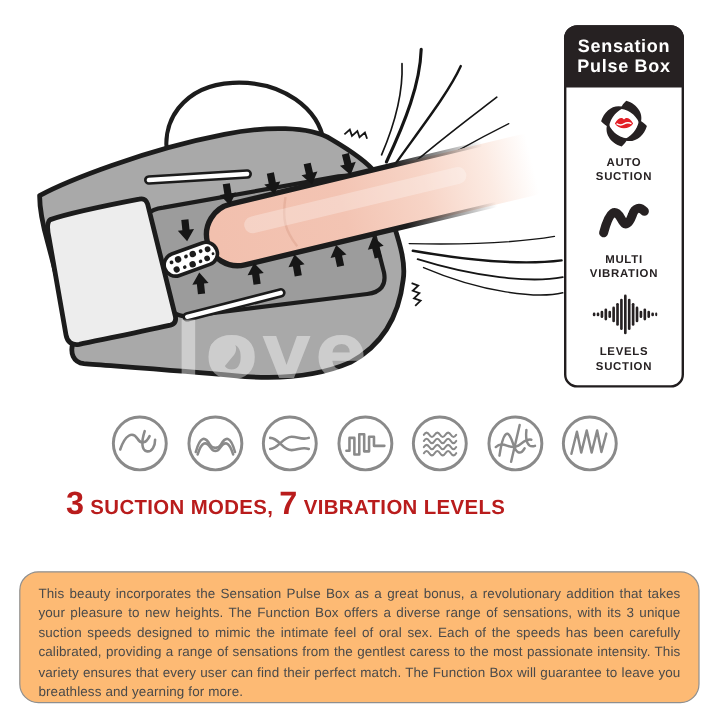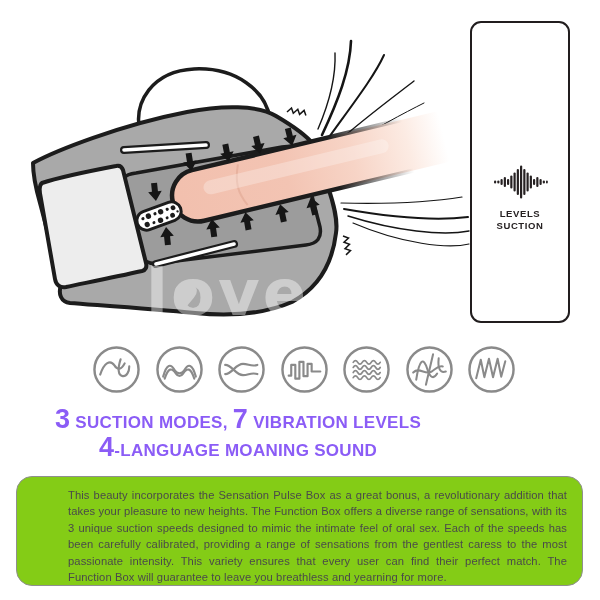--- a/index.html
+++ b/index.html
@@ -31,28 +31,28 @@
   }
   
   .modes-row{
     position:absolute; left:92px; top:345px; width:424px;
     display:flex; justify-content:space-between;
   }
   .mode-icon{display:block;}
   
   .headline{
     position:absolute; left:0; top:407px; width:476px; text-align:center;
-    color:#8b5cf6; font-weight:bold; letter-spacing:.3px;
+    color:#b91c1c; font-weight:bold; letter-spacing:.3px;
   }
   .headline .hl{font-size:17px; line-height:25px;}
   .headline .big{font-size:27px;}
   
   .desc-box{
     position:absolute; left:16px; top:476px; width:567px; height:110px; box-sizing:border-box;
-    border:1.6px solid #8f8f8f; border-radius:16px; background:#84cc16;padding-left:36px;
+    border:1.6px solid #8f8f8f; border-radius:16px; background:#fdba74;
   }
   .desc-box p{
     margin:0; padding:10px 15px; font-size:11.2px; line-height:16.4px; color:#4a4a4a;
     text-align:justify; text-align-last:left; letter-spacing:.1px;
   }
 </style>
 </head>
 <body>
 
 <div class="stage">
@@ -148,23 +148,52 @@
       <path d="M343 221 l5.5 2 l-4.5 4.3 l5.5 2 l-4.5 4.3 l5.5 2 l-4.5 4.3"></path>
     </g>
 
     <g opacity="0.42" fill="#ffffff" font-family="DejaVu Sans, sans-serif" font-weight="bold">
       <text x="146" y="300" font-size="64" letter-spacing="3">love</text>
       <text x="186" y="292" font-size="30" text-anchor="middle">♥</text>
     </g>
   </svg>
 
   <aside class="panel">
+    <div class="panel-header">
+      <span>Sensation</span>
+      <span>Pulse Box</span>
+    </div>
     <div class="features">
 
-
+      <div class="feature">
+        <svg width="42" height="42" viewBox="-22 -22 44 44">
+          <g fill="#262122">
+            <path d="M2 -20 C12 -17 18 -8 14 1 C12 -5 6 -12 -3 -13 C-2 -16 0 -18 2 -20 Z"></path>
+            <path d="M2 -20 C12 -17 18 -8 14 1 C12 -5 6 -12 -3 -13 C-2 -16 0 -18 2 -20 Z" transform="rotate(90)"></path>
+            <path d="M2 -20 C12 -17 18 -8 14 1 C12 -5 6 -12 -3 -13 C-2 -16 0 -18 2 -20 Z" transform="rotate(180)"></path>
+            <path d="M2 -20 C12 -17 18 -8 14 1 C12 -5 6 -12 -3 -13 C-2 -16 0 -18 2 -20 Z" transform="rotate(270)"></path>
+          </g>
+          <path d="M-8 0 C-5 -5.5 -1.5 -6 0 -3.5 C1.5 -6 5 -5.5 8 0 C5 5.5 -5 5.5 -8 0 Z" fill="#e31e26"></path>
+          <path d="M-6.5 0 Q-3 2.2 0 0.3 Q3 -1.6 6.5 0" stroke="#ffffff" stroke-width="1.3" fill="none"></path>
+        </svg>
+        <div class="feature-label">
+          <div>AUTO</div>
+          <div>SUCTION</div>
+        </div>
+      </div>
+
+      <div class="feature">
+        <svg width="44" height="44" viewBox="0 0 44 44">
+          <path d="M5 33 C10 14 15 12 20 22 C23 28 26 26 29 18 C31 12 35 11 39 15" stroke="#262122" stroke-width="7.5" stroke-linecap="round" stroke-linejoin="round" fill="none"></path>
+        </svg>
+        <div class="feature-label">
+          <div>MULTI</div>
+          <div>VIBRATION</div>
+        </div>
+      </div>
 
       <div class="feature">
         <svg width="56" height="40" viewBox="0 0 56 40">
           <g fill="#262122">
             <rect x="2" y="18.5" width="2.2" height="3" rx="1.1"></rect>
             <rect x="5.25" y="18.5" width="2.2" height="3" rx="1.1"></rect>
             <rect x="8.5" y="17" width="2.2" height="6" rx="1.1"></rect>
             <rect x="11.75" y="15" width="2.2" height="10" rx="1.1"></rect>
             <rect x="15" y="17" width="2.2" height="6" rx="1.1"></rect>
             <rect x="18.25" y="13.5" width="2.2" height="13" rx="1.1"></rect>
@@ -239,20 +268,19 @@
     <svg class="mode-icon" width="49" height="49" viewBox="0 0 48 48">
       <g stroke="#8a8a8a" fill="none" stroke-linecap="round" stroke-linejoin="round">
         <circle cx="24" cy="24" r="21.6" stroke-width="2.4"></circle>
         <path d="M9 32.5 L13.5 14.5 L17 31.5 L21.5 13.5 L25.5 31.5 L30 13.5 L33.5 31 L37.5 16" stroke-width="2"></path>
       </g>
     </svg>
   </div>
 
   <div class="headline">
     <div class="hl"><span class="big">3</span><span> SUCTION MODES, </span><span class="big">7</span><span> VIBRATION LEVELS</span></div>
-    <div class="hl"><span class="big">4</span><span>-LANGUAGE MOANING SOUND</span></div>
   </div>
 
   <div class="desc-box">
     <p>This beauty incorporates the Sensation Pulse Box as a great bonus, a revolutionary addition that takes your pleasure to new heights. The Function Box offers a diverse range of sensations, with its 3 unique suction speeds designed to mimic the intimate feel of oral sex. Each of the speeds has been carefully calibrated, providing a range of sensations from the gentlest caress to the most passionate intensity. This variety ensures that every user can find their perfect match. The Function Box will guarantee to leave you breathless and yearning for more.</p>
   </div>
 
 </div>
 
 </body></html>

